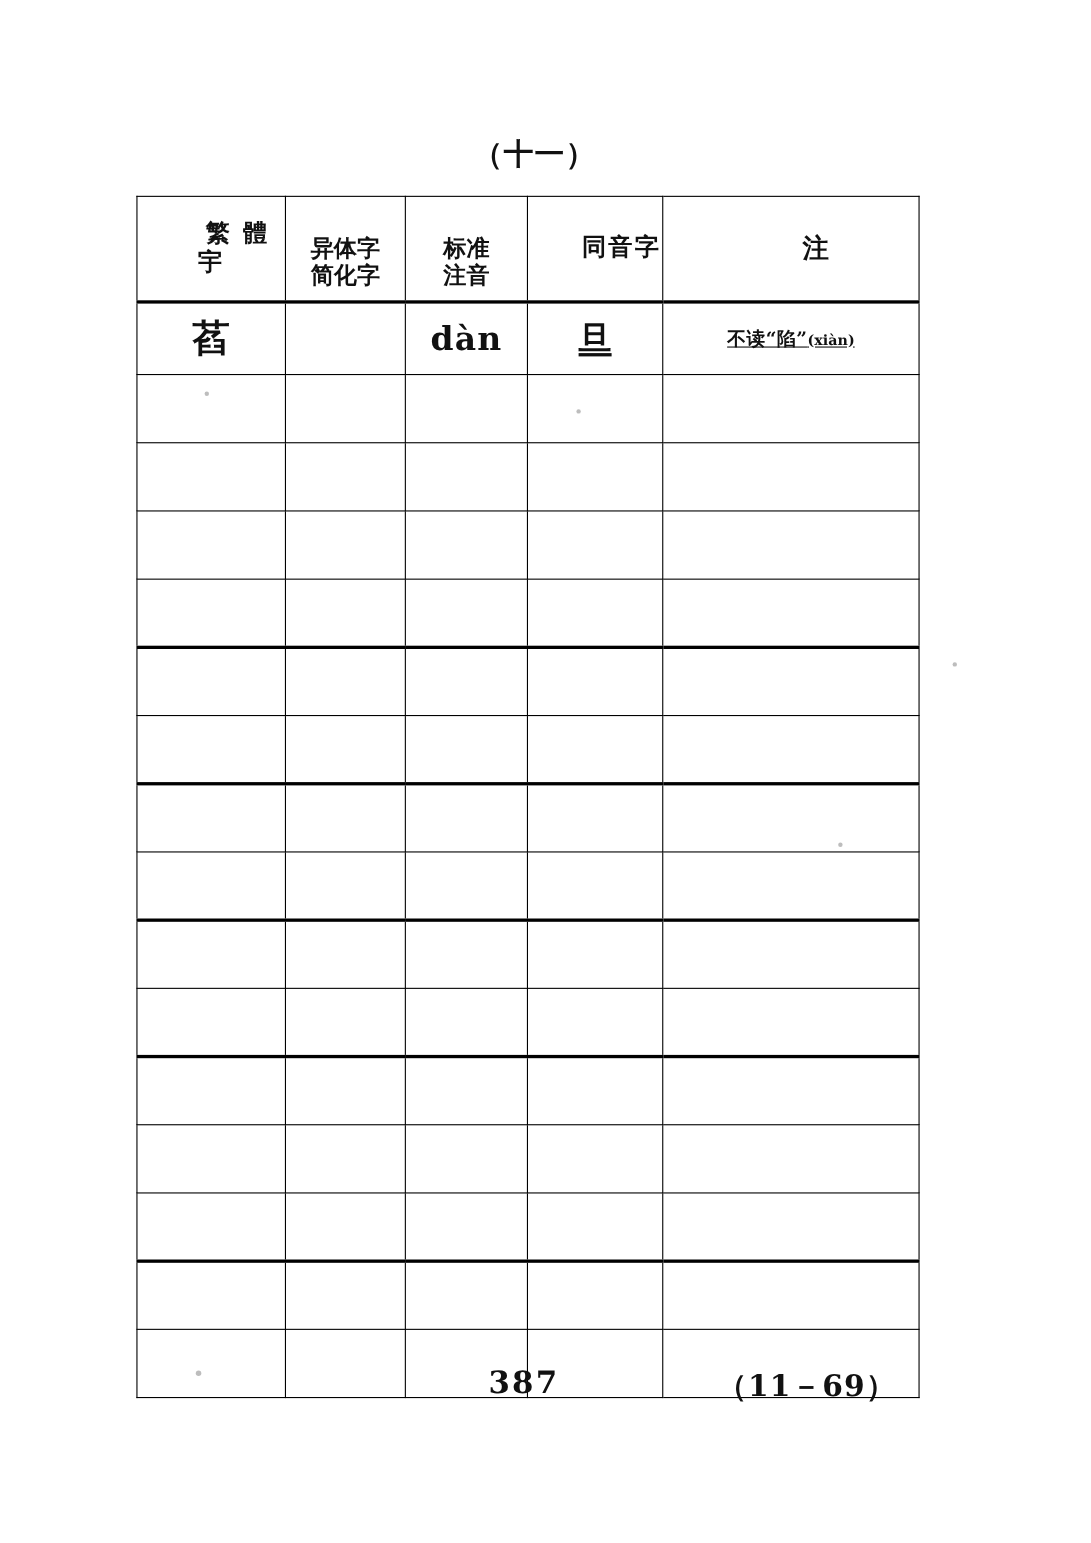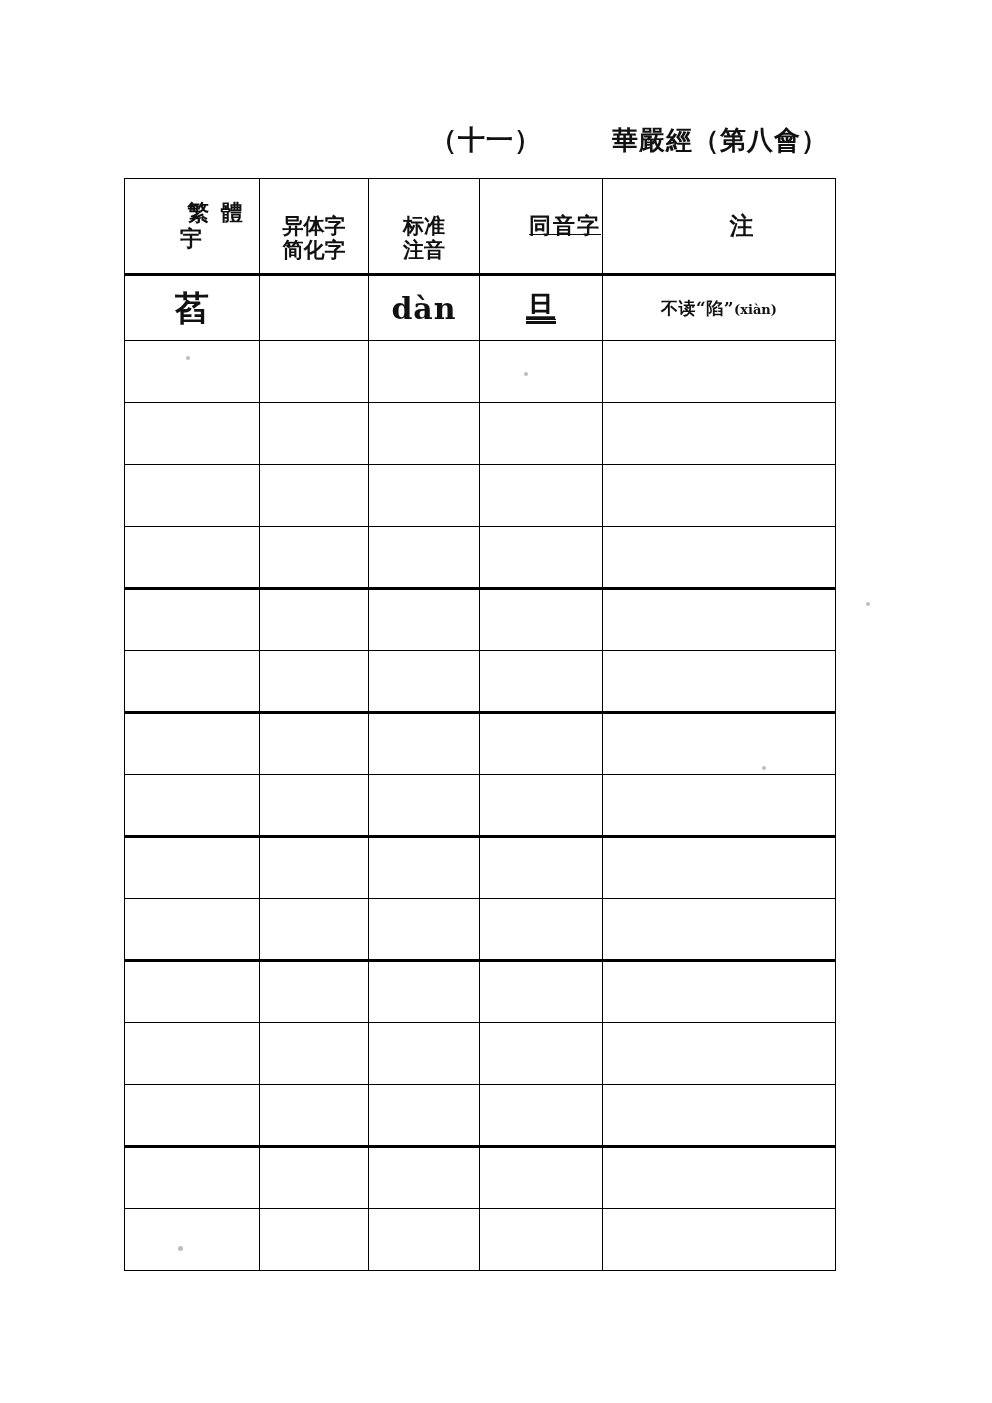--- a/index.html
+++ b/index.html
@@ -71,21 +71,21 @@
   }
   table.grid tr.thick-bottom > td {
     border-bottom-width: 3px;
   }
   table.grid tr.head > td {
     border-bottom-width: 3px;
   }
   table.grid td.c0 { width: 134px; }
   table.grid td.c1 { width: 108px; }
   table.grid td.c2 { width: 110px; }
-  table.grid td.c3 { width: 122px; text-decoration: underline; }
+  table.grid td.c3 { width: 122px; }
   table.grid td.c4 { width: 232px; }
 
   .head-cell {
     font-family: "DejaVu Serif", "Liberation Serif", serif;
     font-weight: 700;
     font-size: 22px;
     line-height: 1.18;
     letter-spacing: 2px;
     margin-left: 48px;
   }
@@ -119,20 +119,21 @@
     font-weight: 700;
     text-decoration: underline;
     text-underline-offset: 3px;
   }
   .cell-note {
     font-family: "DejaVu Serif", "Liberation Serif", serif;
     font-size: 17px;
     font-weight: 700;
     letter-spacing: 0.5px;
     white-space: nowrap;
+    text-decoration: underline;
   }
   .cell-note .small {
     font-size: 13px;
     font-weight: 700;
     letter-spacing: 0;
   }
 
   
   .footer {
     position: absolute;
@@ -167,21 +168,20 @@
     border-radius: 50%;
   }
 </style>
 </head>
 <body>
 
 <div class="page">
 
   <div class="header">
     <span class="header-section">（十一）</span>
-    <span class="header-title">華嚴經（第八會）</span>
   </div>
 
   <div class="table-wrap">
     <table class="grid">
       <tbody>
           <tr class="head row-head">
         <td class="c0">
           <span class="head-cell">繁 體 宇</span>
         </td>
         <td class="c1">
@@ -326,19 +326,23 @@
         <td class="c0"></td>
         <td class="c1"></td>
         <td class="c2"></td>
         <td class="c3"></td>
         <td class="c4"></td>
       </tr>
     </tbody>
       </table>
   </div>
 
+  <div class="footer">
+    <span class="page-number">387</span>
+    <span class="folio">（11－69）</span>
+  </div>
 
   <span class="speck" style="left:866px; top:602px; width:4px; height:4px;"></span>
   <span class="speck" style="left:762px; top:766px; width:4px; height:4px;"></span>
   <span class="speck" style="left:524px; top:372px; width:4px; height:4px;"></span>
   <span class="speck" style="left:178px; top:1246px; width:5px; height:5px;"></span>
   <span class="speck" style="left:186px; top:356px; width:4px; height:4px;"></span>
 </div>
 
 </body></html>

